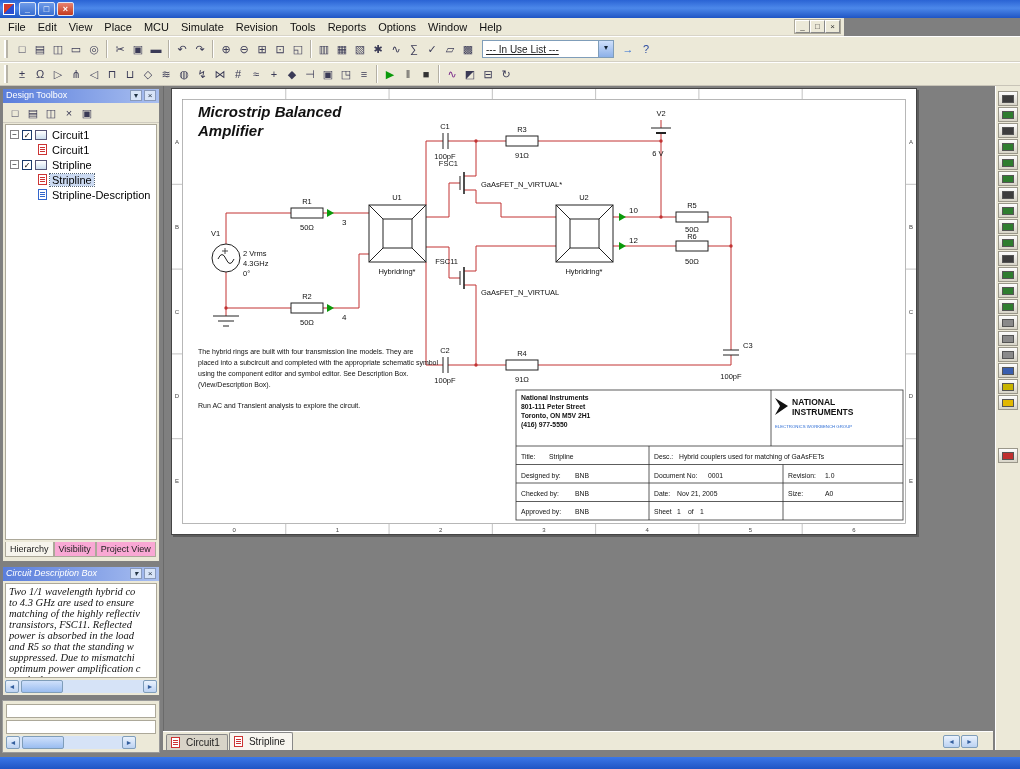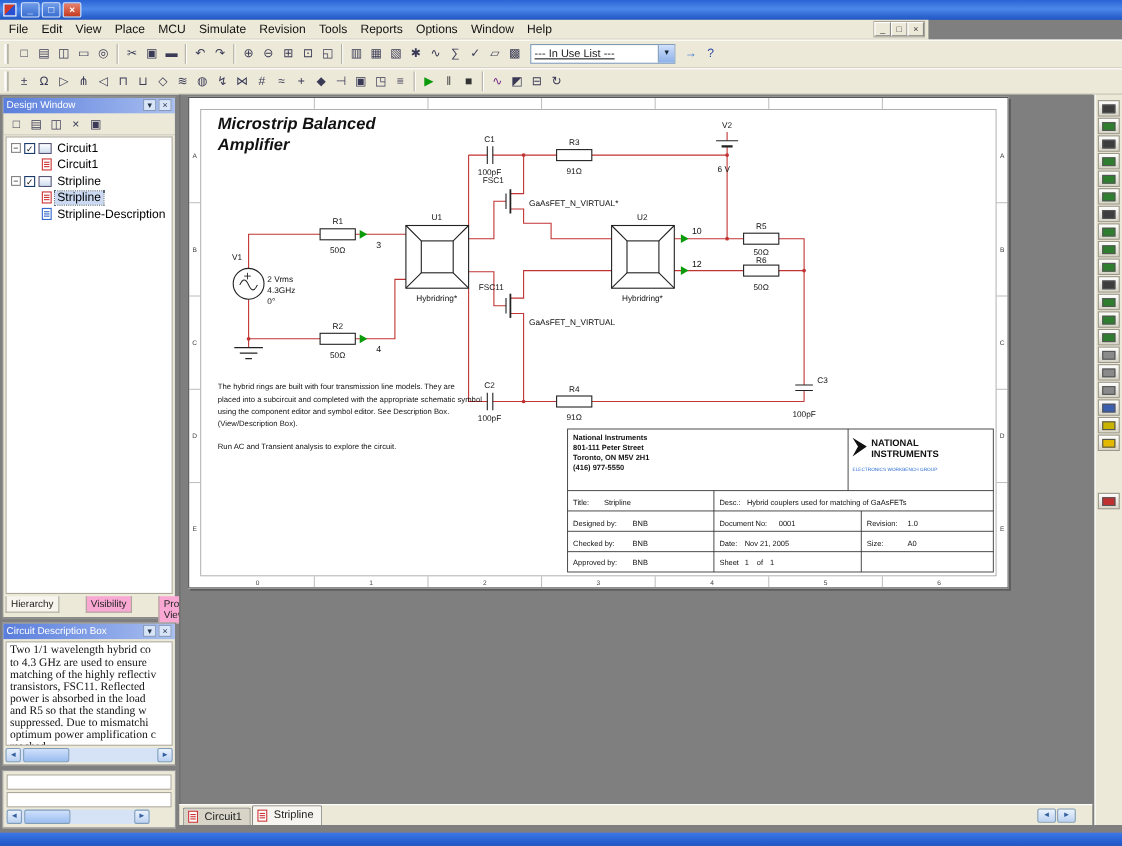--- a/index.html
+++ b/index.html
@@ -44,25 +44,25 @@
   .tree-row.child{padding-left:32px;}
   .tree-row.selected .tree-label{background:#cbdaf2;outline:1px dotted #567;}
   .expander{width:9px;height:9px;border:1px solid #848284;background:#fff;font-size:8px;line-height:7px;text-align:center;margin-right:3px;color:#000;flex:0 0 auto;}
   .checkbox{width:10px;height:10px;border:1px solid #1a3a6a;background:#fff;font-size:8px;line-height:9px;text-align:center;margin-right:3px;color:#000;flex:0 0 auto;}
   .icon-board{display:inline-block;width:12px;height:10px;border:1px solid #557;background:linear-gradient(#fff,#cde);margin-right:3px;flex:0 0 auto;}
   .icon-sheet-red,.icon-sheet-blue{display:inline-block;width:9px;height:11px;border:1px solid #c33;background:#fff;margin-right:3px;position:relative;flex:0 0 auto;}
   .icon-sheet-blue{border-color:#36c;}
   .icon-sheet-red::after,.icon-sheet-blue::after{content:"";position:absolute;left:1px;top:2px;width:5px;height:1px;background:#c33;box-shadow:0 2px 0 #c33,0 4px 0 #c33;}
   .icon-sheet-blue::after{background:#36c;box-shadow:0 2px 0 #36c,0 4px 0 #36c;}
   .tree-label{padding:0 2px;font-size:11px;}
-  .dt-tabs{position:absolute;left:2px;bottom:2px;right:2px;height:18px;display:flex;align-items:flex-start;background:#ece9d8;padding-top:1px;gap:24px;}
+  .dt-tabs{position:absolute;left:2px;bottom:2px;right:2px;height:18px;display:flex;align-items:flex-start;background:#ece9d8;padding-top:1px;}
   .mini-tab{font-size:9px;padding:2px 4px;border:1px solid #aca899;border-top:none;background:#f9a8d4;color:#222;}
   .mini-tab.active{background:#f6f4ec;}
 
-  #desc-box{left:2px;top:566px;width:158px;height:130px;}
+  #desc-box{left:2px;top:566px;width:158px;height:130px;font-style:italic;}
   .desc-content{position:absolute;left:2px;top:16px;right:2px;bottom:17px;background:#fff;border:1px solid #aca899;padding:2px 0 0 3px;
     font-family:"Liberation Serif",serif;font-size:10.5px;line-height:11px;color:#111;overflow:hidden;}
   .desc-line{white-space:nowrap;}
   .hscroll{position:absolute;height:13px;display:flex;background:#d6e3f7;align-items:center;}
   #desc-box .hscroll{left:2px;right:2px;bottom:2px;}
   .scroll-arrow{width:14px;height:13px;background:linear-gradient(#eaf2fd,#bcd2f2);border:1px solid #7f9db9;border-radius:2px;color:#345f9e;font-size:7px;line-height:11px;text-align:center;flex:0 0 auto;}
   .scroll-thumb{width:42px;height:13px;background:linear-gradient(#cfe0fb,#9abdf0);border:1px solid #7f9db9;border-radius:2px;margin-left:2px;flex:0 0 auto;}
   .scroll-track{flex:1;}
 
   #mini-panel{left:2px;top:700px;width:158px;height:53px;background:#ece9d8;border:1px solid #9a9a9a;position:absolute;}
@@ -212,21 +212,21 @@
       <div class="tb-sep"></div>
       <div class="tb-btn" style="color: rgb(122, 42, 138);">∿</div>
       <div class="tb-btn">◩</div>
       <div class="tb-btn">⊟</div>
       <div class="tb-btn">↻</div>
     </div>
 </div>
 
 <div class="panel" id="design-toolbox">
   <div class="panel-title">
-    <span class="pt-label">Design Window</span>
+    <span class="pt-label">Design Toolbox</span>
     <span class="pt-btn">▾</span>
     <span class="pt-btn">×</span>
   </div>
   <div class="dt-toolbar">
       <div class="tb-btn">□</div>
       <div class="tb-btn">▤</div>
       <div class="tb-btn">◫</div>
       <div class="tb-btn">×</div>
       <div class="tb-btn">▣</div>
     </div>

